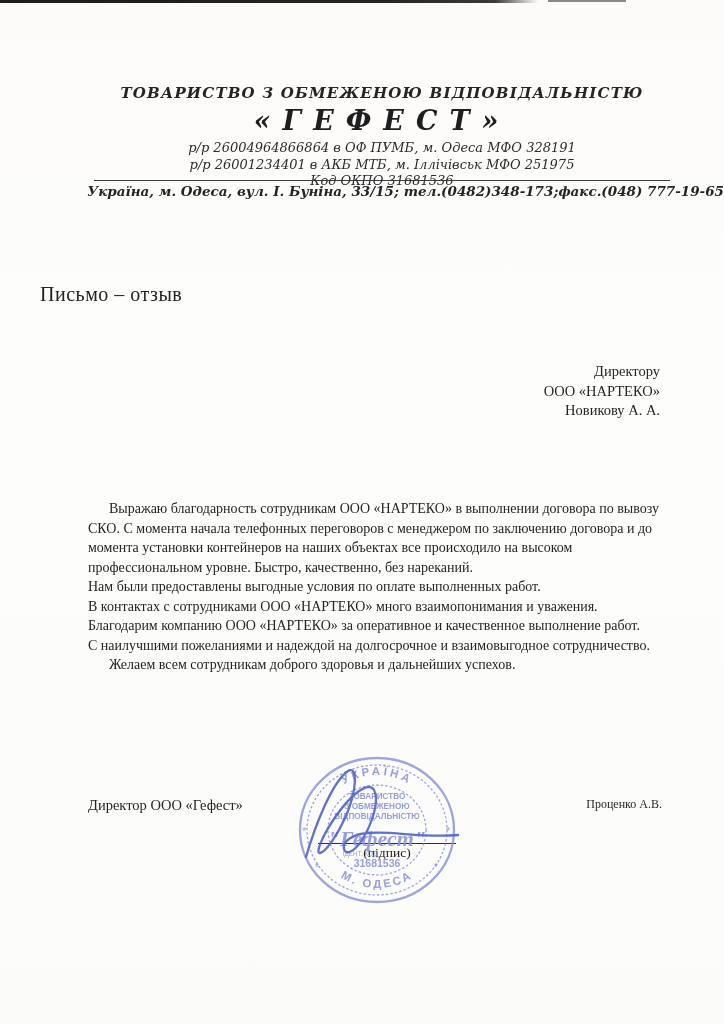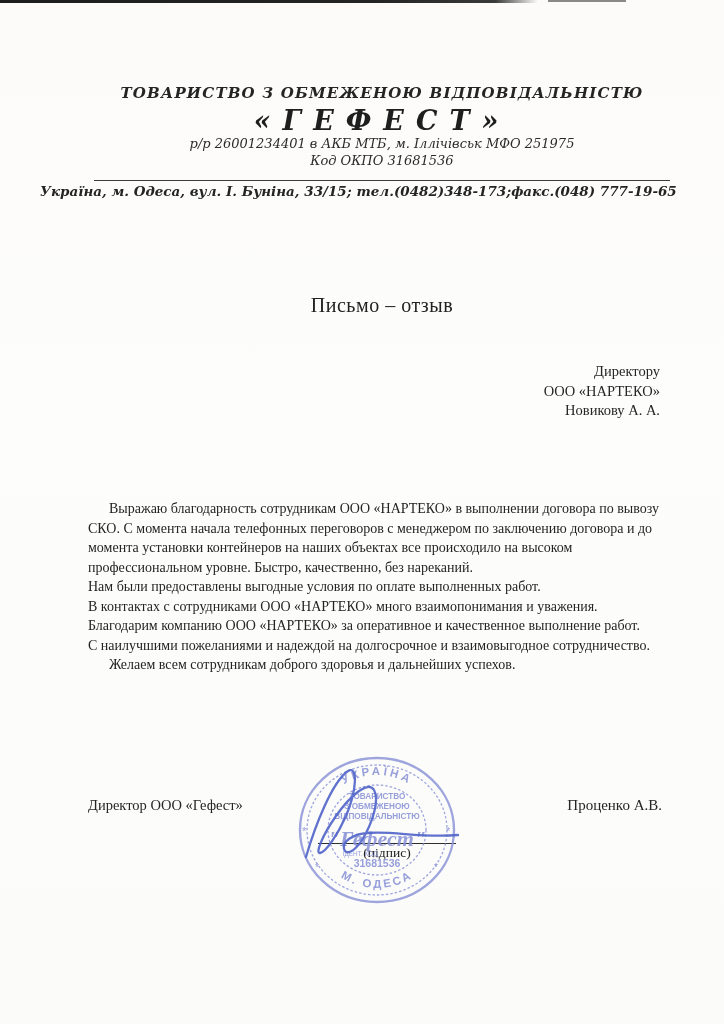--- a/index.html
+++ b/index.html
@@ -19,56 +19,57 @@
   .letterhead { position: absolute; left: 40px; top: 0; width: 684px; text-align: center; }
   .org-type { margin-top: 84px; font-family: "DejaVu Serif", serif; font-style: italic;
               font-weight: 700; font-size: 15px; letter-spacing: 1.2px; color: #242424; }
   .org-name { margin-top: 3px; font-family: "DejaVu Serif", serif; font-style: italic;
               font-weight: 700; font-size: 27px; letter-spacing: 12px; color: #1e1e1e; }
   .bank-line { font-family: "DejaVu Serif", serif; font-style: italic; font-size: 13px;
                line-height: 16.5px; color: #2b2b2b; }
   .bank-line.first { margin-top: 4px; }
   .head-rule { position: absolute; left: 94px; top: 180px; width: 576px; height: 0;
                border-top: 1.6px solid #3c3c3c; }
-  .address-line { position: absolute; left: 40px; top: 183px; width: 684px; text-align: left;
+  .address-line { position: absolute; left: 40px; top: 183px; width: 684px; text-align: right;
                   font-family: "DejaVu Serif", serif; font-style: italic; font-weight: 700;
                   font-size: 13.5px; color: #242424; }
 
-  .doc-title { position: absolute; left: 40px; top: 294px; width: 684px; text-align: center;
+  .doc-title { position: absolute; left: 40px; top: 283px; width: 684px; text-align: left;
                font-size: 20px; letter-spacing: .5px; color: #222; }
 
   .addressee { position: absolute; right: 64px; top: 362px; text-align: right;
                font-size: 14.5px; line-height: 19.5px; color: #262626; }
 
   .body-text { position: absolute; left: 88px; top: 481px; width: 580px;
                font-size: 14px; color: #242424; margin-top: 18px; }
   .body-text .line { height: 19.5px; line-height: 19.5px; white-space: nowrap; }
   .body-text .line.indent { padding-left: 21px; }
 
   .sign-left  { position: absolute; left: 88px;  top: 797px; font-size: 14.5px; color: #262626; }
-  .sign-right { position: absolute; right: 62px; top: 797px; font-size: 15px; color: #262626; }
+  .sign-right { position: absolute; right: 62px; top: 797px; font-size: 12px; color: #262626; }
 
   .sig-rule { position: absolute; left: 318px; top: 843px; width: 138px; height: 0;
               border-top: 1.2px solid #2e2e2e; }
   .sig-caption { position: absolute; left: 318px; top: 845px; width: 138px; text-align: center;
                  font-size: 13.5px; color: #1f1f1f; }
 
   .stamp-wrap { position: absolute; left: 288px; top: 745px; width: 185px; height: 170px; }
 </style>
 </head>
 <body>
 
 <div class="page">
 
   <div class="scan-edge"></div>
   <div class="scan-edge2"></div>
 
   <div class="letterhead">
     <div class="org-type">ТОВАРИСТВО З ОБМЕЖЕНОЮ ВІДПОВІДАЛЬНІСТЮ</div>
     <div class="org-name">«ГЕФЕСТ»</div>
+    <div class="bank-line first">р/р 26004964866864 в ОФ ПУМБ, м. Одеса МФО 328191</div>
     <div class="bank-line">р/р 26001234401 в АКБ МТБ, м. Іллічівськ  МФО 251975</div>
     <div class="bank-line">Код ОКПО 31681536</div>
   </div>
   <div class="head-rule"></div>
   <div class="address-line">Україна,  м. Одеса,  вул. І. Буніна, 33/15; тел.(0482)348-173;факс.(048) 777-19-65</div>
 
   <div class="doc-title">Письмо – отзыв</div>
 
   <div class="addressee">
     <div>Директору</div>

